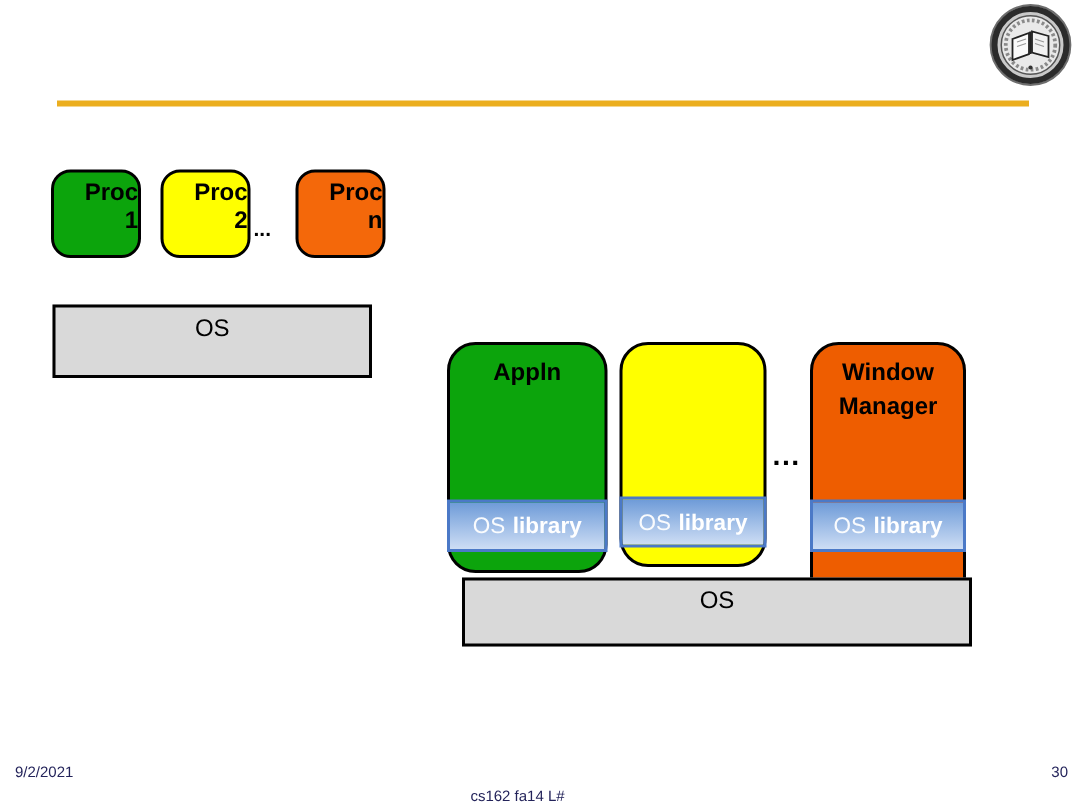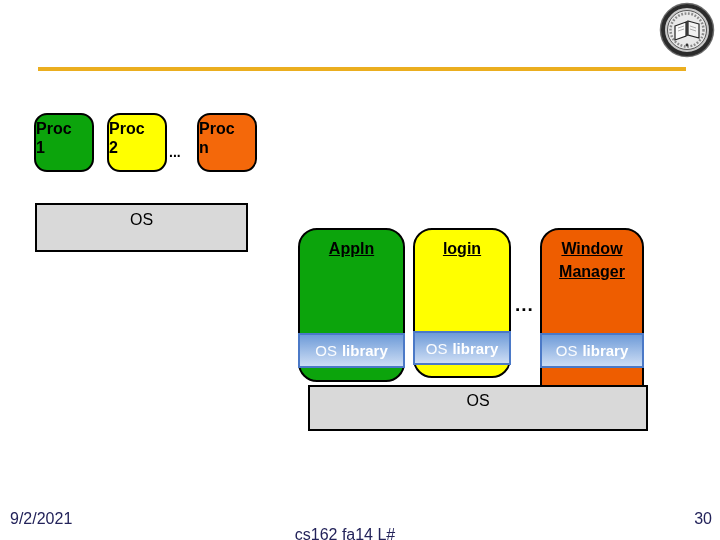--- a/index.html
+++ b/index.html
@@ -10,21 +10,21 @@
   }
   .title{
     position:absolute;left:44px;top:14px;font-size:30px;letter-spacing:-0.5px;
     color:#1111CC;white-space:nowrap;
   }
   .rule{position:absolute;left:38px;top:67px;width:648px;height:4px;background:#EBAE1F;}
   .logo{position:absolute;left:659px;top:2px;width:56px;height:56px;}
 
   .proc-box{
     position:absolute;top:113px;width:60px;height:59px;border:2.5px solid #000;
-    border-radius:13px;box-sizing:border-box;text-align:left;
+    border-radius:13px;box-sizing:border-box;text-align:right;
   }
   .proc-label{
     display:block;padding-top:5px;font-size:16px;font-weight:bold;color:#000;
     line-height:1.17;white-space:pre-line;
   }
   .ellipsis-small{
     position:absolute;left:169px;top:144px;font-size:14px;font-weight:bold;color:#000;
   }
   .os-bar{
     position:absolute;background:#D9D9D9;border:2.5px solid #000;box-sizing:border-box;
@@ -33,36 +33,36 @@
   .os-bar-top{left:35px;top:203px;width:213px;height:49px;}
   .os-bar-bottom{left:308px;top:385px;width:340px;height:46px;}
   .os-bar-label{display:block;padding-top:6px;font-size:16px;color:#000;}
 
   .stack-box{
     position:absolute;top:228px;border:2.5px solid #000;border-radius:19px;
     box-sizing:border-box;text-align:center;
   }
   .stack-label{
     display:block;padding-top:7px;font-size:16px;font-weight:bold;color:#000;
-    line-height:1.45;white-space:pre-line;text-decoration:underline;
+    line-height:1.45;white-space:pre-line;
   }
   .lib-band{
     position:absolute;left:-2px;right:-2px;top:103px;height:35px;
     border:2px solid #4B79C7;box-sizing:border-box;
     background:linear-gradient(180deg,#6E9BD8 0%,#A3C0E8 55%,#CDDDF4 100%);
     display:flex;align-items:center;justify-content:center;
     color:#ffffff;font-size:15px;white-space:nowrap;
   }
   .lib-prefix{font-weight:normal;opacity:.95;margin-right:5px;}
   .lib-word{font-weight:bold;}
   .ellipsis-big{
     position:absolute;left:515px;top:294px;font-size:19px;font-weight:bold;color:#000;
     letter-spacing:1px;
   }
-  .footer{position:absolute;left:0;right:0;top:510px;height:20px;font-size:16px;color:#23235A;}
+  .footer{position:absolute;left:0;right:0;top:510px;height:20px;font-size:10px;color:#23235A;}
   .footer-date{position:absolute;left:10px;top:0;}
   .footer-course{position:absolute;left:345px;top:16px;transform:translateX(-50%);white-space:nowrap;}
   .footer-page{position:absolute;right:8px;top:0;}
 </style>
 </head>
 <body>
 
 <div class="slide">
 
   <div class="rule"></div>
@@ -104,21 +104,20 @@
 
   <div class="stack-box" style="left: 298px; width: 107px; height: 154px; background-color: rgb(12, 164, 12);">
     <span class="stack-label">Appln</span>
     <div class="lib-band">
       <span class="lib-prefix">OS</span>
       <span class="lib-word">library</span>
     </div>
   </div>
 
   <div class="stack-box" style="left: 413px; width: 98px; height: 150px; background-color: rgb(255, 255, 0);">
-    <span class="stack-label">login</span>
     <div class="lib-band" style="top:101px;height:34px">
       <span class="lib-prefix">OS</span>
       <span class="lib-word">library</span>
     </div>
   </div>
 
   <span class="ellipsis-big">...</span>
 
   <div class="stack-box" style="left: 540px; width: 104px; height: 176px; background-color: rgb(238, 93, 0);">
     <span class="stack-label">Window

